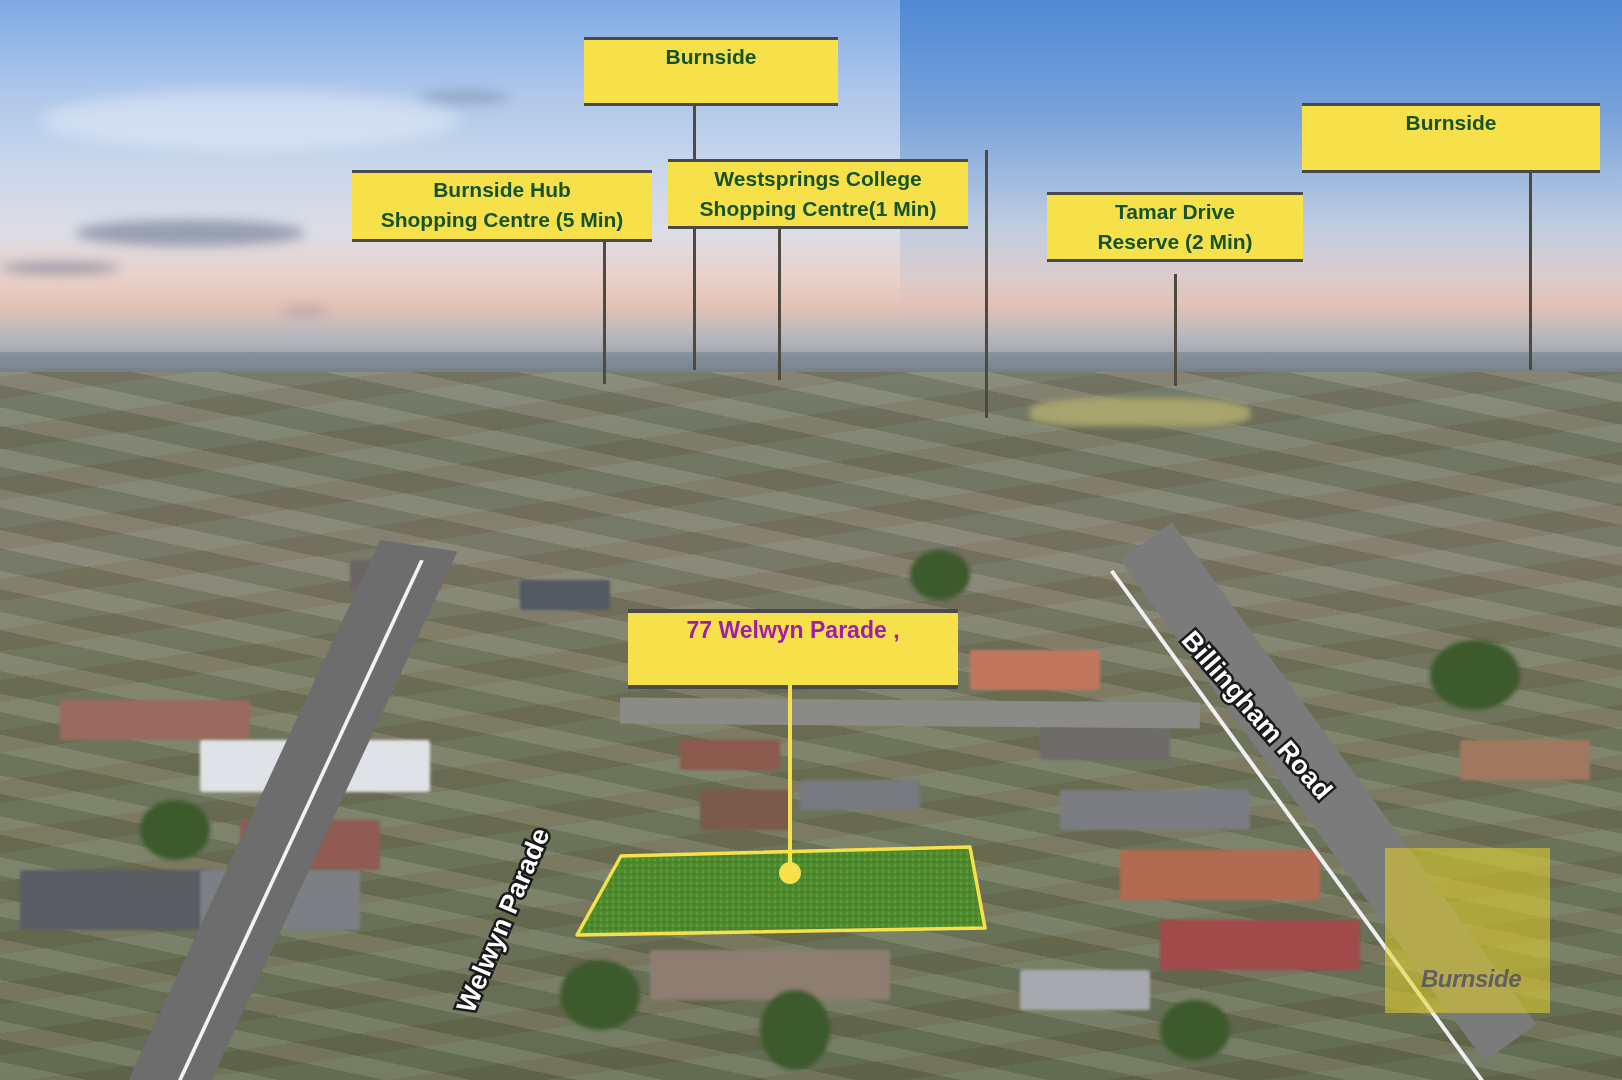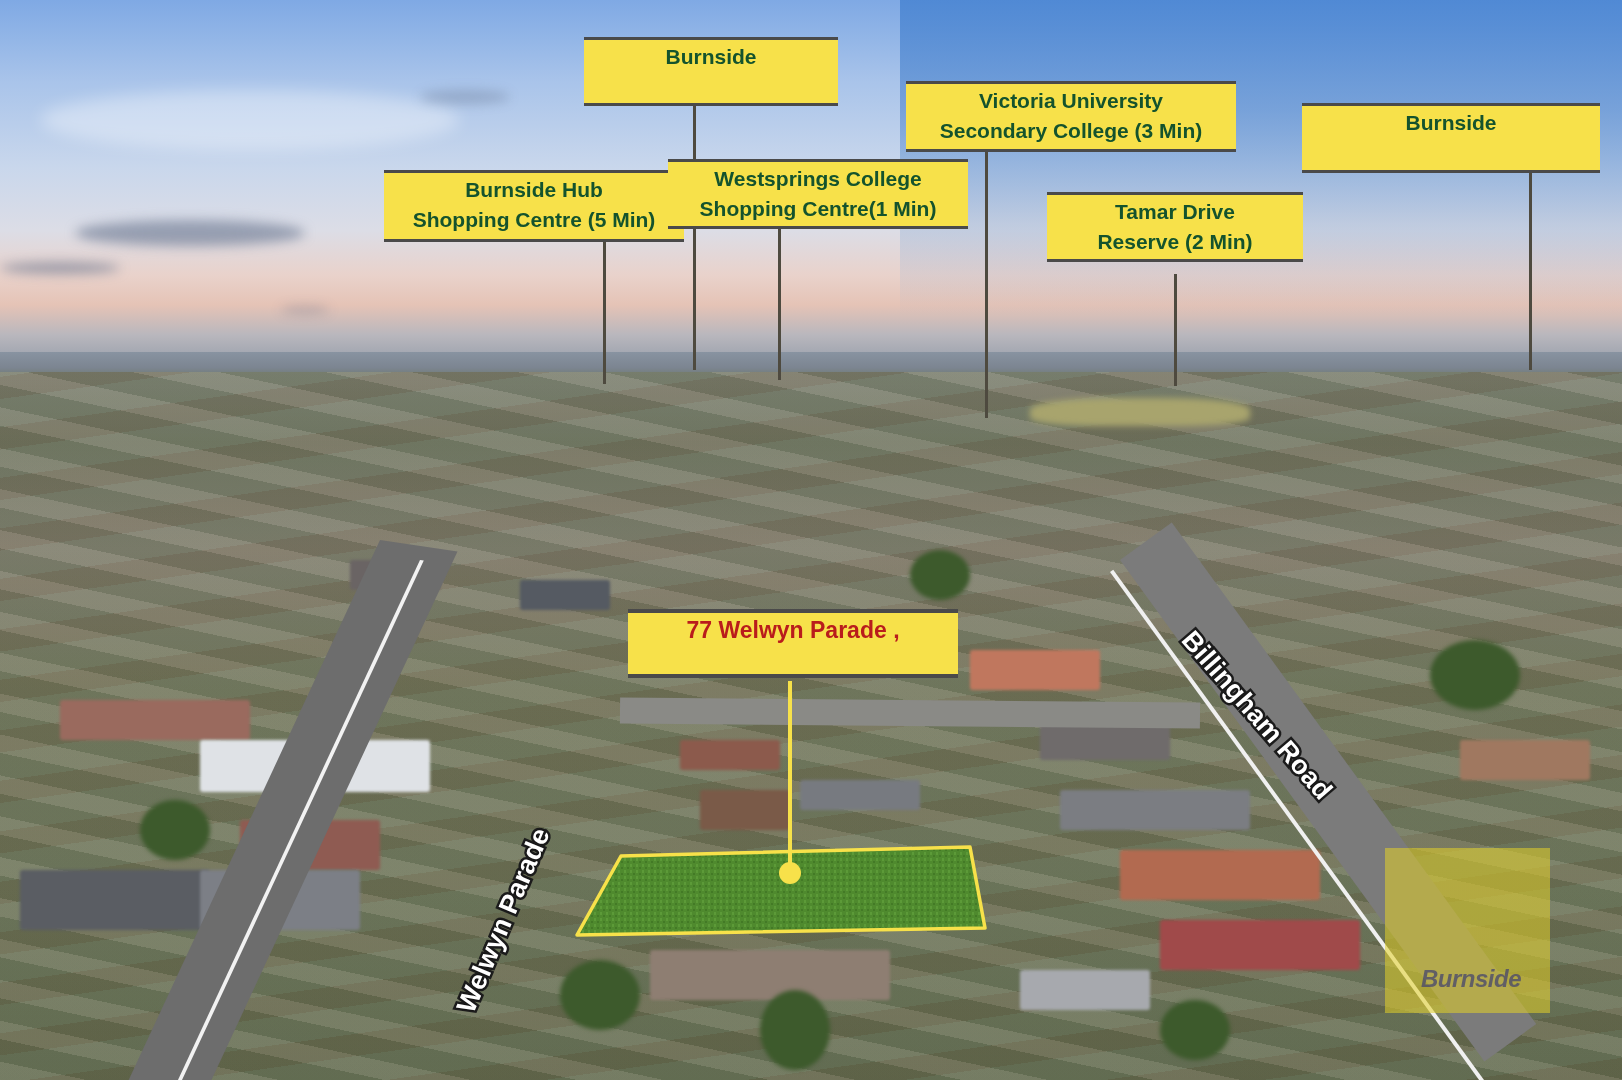--- a/index.html
+++ b/index.html
@@ -41,23 +41,23 @@
 
     
     .lot { position: absolute; left: 0; top: 0; }
 
     
     .callout { position: absolute; background: #f7e14a; border-top: 3px solid #4a4a4a; border-bottom: 3px solid #4a4a4a;
       color: #14532d; font-weight: 700; text-align: center; font-size: 21px; line-height: 30px; box-sizing: border-box; padding-top: 2px; }
     .callout span { display: block; white-space: nowrap; }
     .pointer { position: absolute; width: 3px; background: #4e4a3f; }
 
-    .address { position: absolute; left: 628px; top: 609px; width: 330px; height: 69px; background: #f7e14a;
+    .address { position: absolute; left: 628px; top: 609px; width: 330px; height: 80px; background: #f7e14a;
       border-top: 4px solid #4a4a4a; border-bottom: 4px solid #4a4a4a; box-sizing: border-box;
-      color: #b91c1c; font-weight: 700; font-size: 23px; line-height: 31px; text-align: center; padding-top: 2px; }
+      color: #a21caf; font-weight: 700; font-size: 23px; line-height: 31px; text-align: center; padding-top: 2px; }
     .address span { display: block; white-space: nowrap; }
     .address-pointer { position: absolute; left: 788px; top: 681px; width: 4px; height: 190px; background: #f7e14a; }
     .address-dot { position: absolute; left: 779px; top: 862px; width: 22px; height: 22px; border-radius: 50%; background: #f7e14a; }
 
     
     .road-label { position: absolute; color: #ffffff; font-weight: 700; font-size: 27px; white-space: nowrap;
       -webkit-text-stroke: 5px #1d1d1d; paint-order: stroke fill; text-shadow: 0 0 2px #000; }
     .road-label-welwyn { left: 405px; top: 905px; transform: rotate(-67deg); transform-origin: center; }
     .road-label-billingham { left: 1150px; top: 700px; transform: rotate(49deg); transform-origin: center; }
 
@@ -133,30 +133,26 @@
   <div class="pointer" style="left:1529px;top:172px;height:198px;"></div>
   <div class="pointer" style="left:603px;top:242px;height:142px;"></div>
   <div class="pointer" style="left:693px;top:228px;height:142px;"></div>
   <div class="pointer" style="left:778px;top:228px;height:152px;"></div>
   <div class="pointer" style="left:1174px;top:274px;height:112px;"></div>
 
   <div class="callout" style="left:584px;top:37px;width:254px;height:69px;">
     <span>Burnside</span>
   </div>
 
-  <div class="callout" style="left:906px;top:81px;width:330px;height:71px;">
-    <span>Victoria University</span>
-    <span>Secondary College (3 Min)</span>
-  </div>
 
   <div class="callout" style="left:1302px;top:103px;width:298px;height:70px;">
     <span>Burnside</span>
   </div>
 
-  <div class="callout" style="left:352px;top:170px;width:300px;height:72px;margin-left:32px;">
+  <div class="callout" style="left:352px;top:170px;width:300px;height:72px;">
     <span>Burnside Hub</span>
     <span>Shopping Centre (5 Min)</span>
   </div>
 
   <div class="callout" style="left:668px;top:159px;width:300px;height:70px;">
     <span>Westsprings College</span>
     <span>Shopping Centre(1 Min)</span>
   </div>
 
   <div class="callout" style="left:1047px;top:192px;width:256px;height:70px;">

